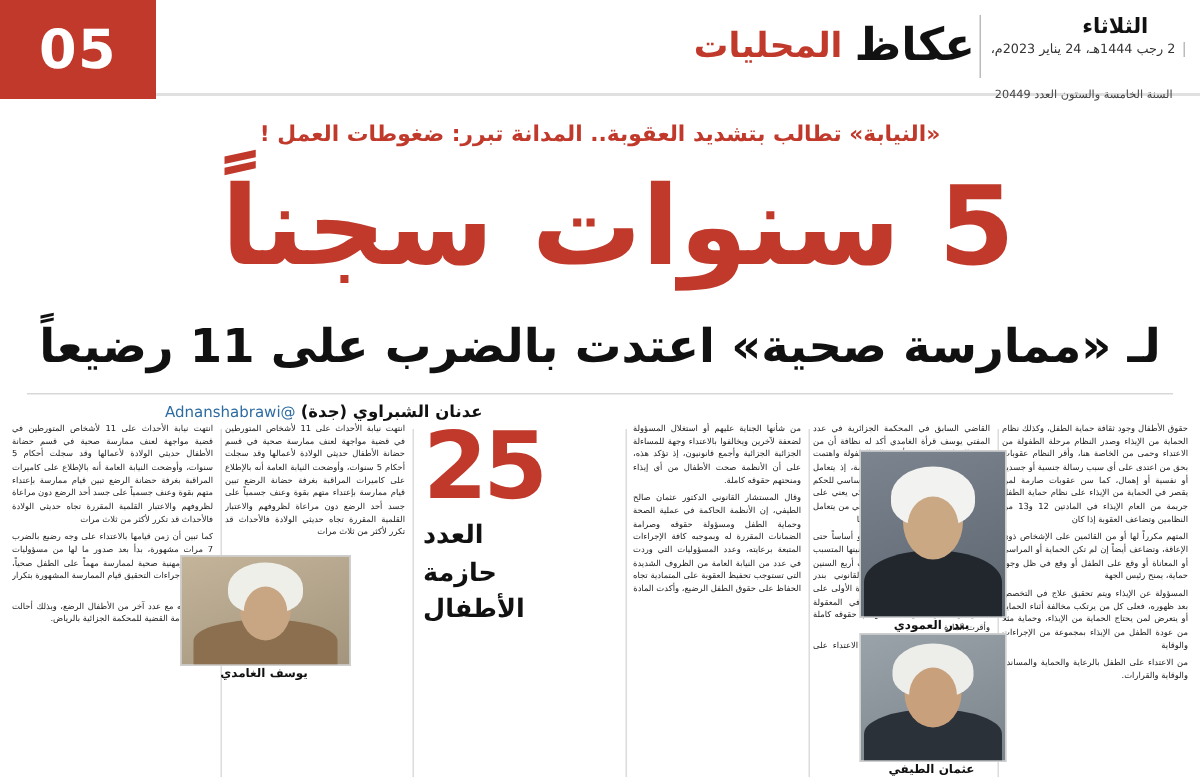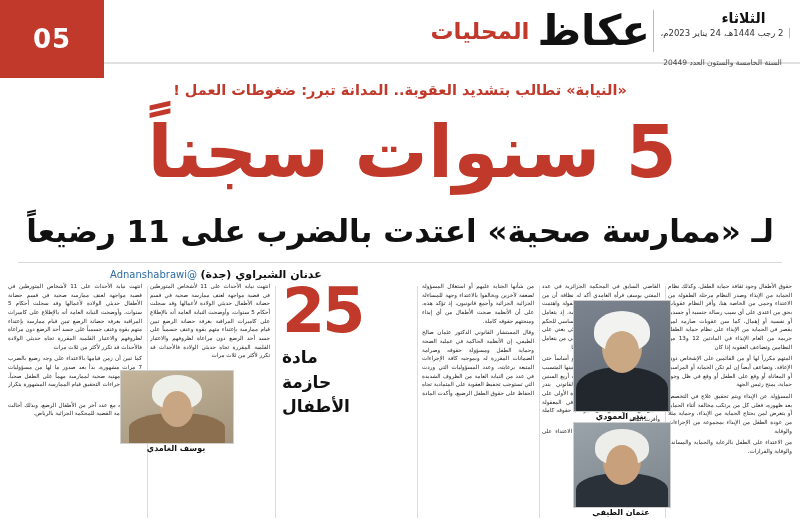--- a/index.html
+++ b/index.html
@@ -30,43 +30,43 @@
     width: 800px;
     height: 62px;
     background: #ffffff;
     border-bottom: 2px solid #e0e0e0;
   }
   .page-number-box {
     position: absolute;
     top: 0;
     left: 0;
     width: 104px;
-    height: 78px;
+    height: 66px;
     background: #c0392b;
     color: #ffffff;
     display: flex;
     align-items: center;
     justify-content: center;
-    font-size: 26px;
+    font-size: 36px;
     font-weight: bold;
     letter-spacing: 1px;
   }
   .logo-area {
     position: absolute;
     top: 4px;
     right: 150px;
     width: 310px;
     height: 54px;
     display: flex;
     align-items: center;
     justify-content: flex-start;
     direction: rtl;
   }
   .logo-word {
-    font-size: 42px;
+    font-size: 30px;
     font-weight: bold;
     color: #111111;
     line-height: 1;
     letter-spacing: -1px;
   }
   .logo-sub {
     font-size: 23px;
     font-weight: bold;
     color: #c0392b;
     margin-right: 8px;
@@ -348,21 +348,21 @@
     <div class="col col-5">
       <p>انتهت نيابة الأحداث على 11 لأشخاص المتورطين في قضية مواجهة لعنف ممارسة صحية في قسم حضانة الأطفال حديثي الولادة لأعمالها وقد سجلت أحكام 5 سنوات، وأوضحت النيابة العامة أنه بالإطلاع على كاميرات المراقبة بغرفة حضانة الرضع تبين قيام ممارسة بإعتداء متهم بقوة وعنف جسمياً على جسد أحد الرضع دون مراعاة لظروفهم والاعتبار القلمية المقررة تجاه حديثي الولادة فالأحداث قد تكرر لأكثر من ثلاث مرات</p>
       <p>كما تبين أن زمن قيامها بالاعتداء على وجه رضيع بالضرب 7 مرات مشهورة، بدأ بعد صدور ما لها من مسؤوليات وظيفية ومهنية صحية لممارسة مهماً على الطفل صحياً، وكشفت إجراءات التحقيق قيام الممارسة المشهورة بتكرار إرتكاب</p>
       <p>الفعل ذاته مع عدد آخر من الأطفال الرضع، وبذلك أحالت النيابة العامة القضية للمحكمة الجزائية بالرياض.</p>
     </div>
   </div>
 
   <div class="feature-25">
     <div class="feature-number">25</div>
     <div class="feature-words">
-      <div>مادة</div>
+      <div>العدد</div>
       <div>حازمة</div>
       <div>الأطفال</div>
     </div>
   </div>
 
   <div class="photo" id="photo-adnan">
     <div class="bg" style="background:linear-gradient(160deg,#7b848f,#5d666f)"></div>
     <div class="shoulders" style="bottom:0;width:92px;height:44px;background:#22272e"></div>
     <div class="face" style="top:22px;width:40px;height:50px;background:#caa884"></div>
     <div class="headdress" style="top:10px;width:56px;height:40px;background:#f2f2f0"></div>

